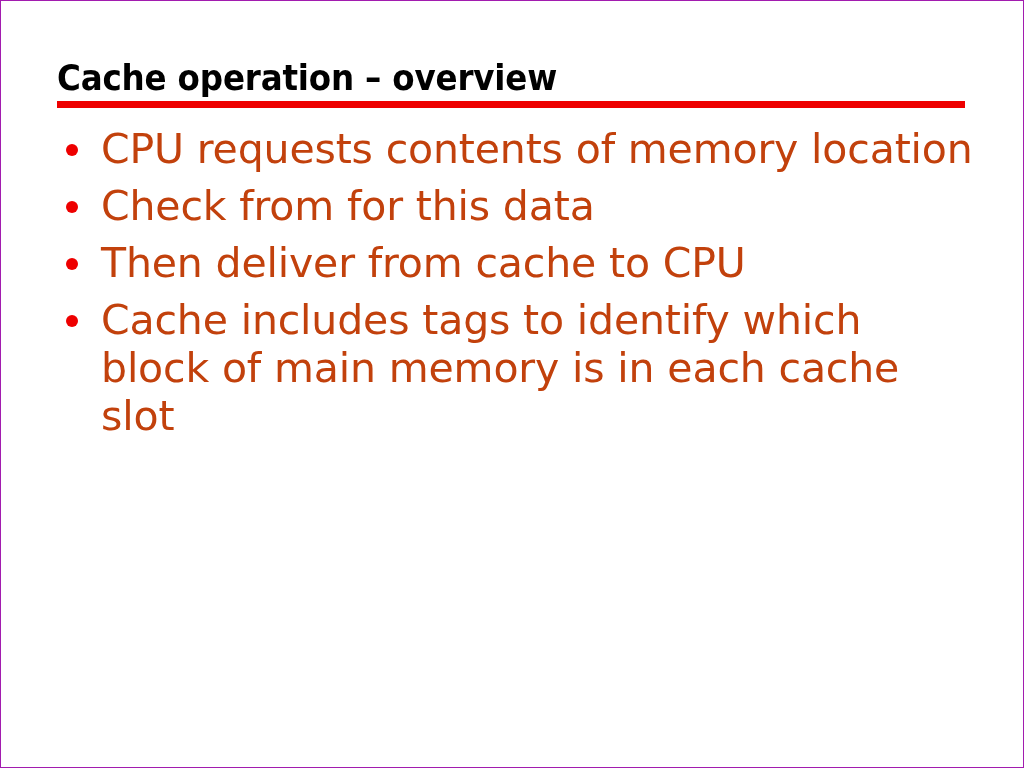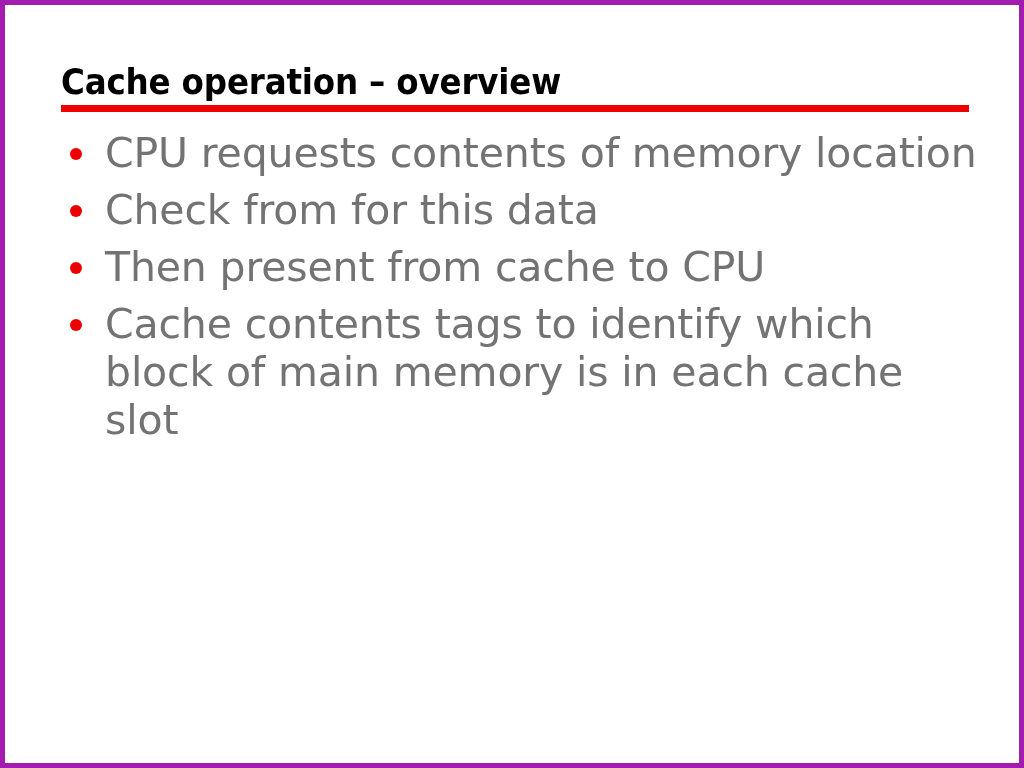--- a/index.html
+++ b/index.html
@@ -9,21 +9,21 @@
     background: #ffffff;
   }
   body {
     font-family: "DejaVu Sans", sans-serif;
   }
   .slide {
     position: relative;
     width: 1024px;
     height: 768px;
     background: #ffffff;
-    border: 5px solid #a21caf;
+    border: 1px solid #a21caf;
     box-sizing: border-box;
     overflow: hidden;
   }
   .title-block {
     position: absolute;
     left: 56px;
     top: 56px;
     width: 908px;
   }
   .slide-title {
@@ -56,21 +56,21 @@
     margin: 0;
     padding: 0;
   }
   .bullet-item {
     position: relative;
     padding-left: 44px;
     margin: 0 0 9px 0;
     font-family: "DejaVu Sans", sans-serif;
     font-size: 41px;
     line-height: 48px;
-    color: #737373;
+    color: #c2410c;
     letter-spacing: -0.15px;
   }
   .bullet-item:last-child {
     margin-bottom: 0;
   }
   .bullet-marker {
     position: absolute;
     left: 9px;
     top: 19px;
     width: 12px;
@@ -100,21 +100,21 @@
       <li class="bullet-item w1">
         <span class="bullet-marker"></span>
         <span class="bullet-text">CPU requests contents of memory location</span>
       </li>
       <li class="bullet-item w1">
         <span class="bullet-marker"></span>
         <span class="bullet-text">Check from for this data</span>
       </li>
       <li class="bullet-item w1">
         <span class="bullet-marker"></span>
-        <span class="bullet-text">Then present from cache to CPU</span>
+        <span class="bullet-text">Then deliver from cache to CPU</span>
       </li>
       <li class="bullet-item w3">
         <span class="bullet-marker"></span>
-        <span class="bullet-text">Cache contents tags to identify which block of main memory is in each cache slot</span>
+        <span class="bullet-text">Cache includes tags to identify which block of main memory is in each cache slot</span>
       </li>
     </ul>
 
 </div>
 
 </body></html>

